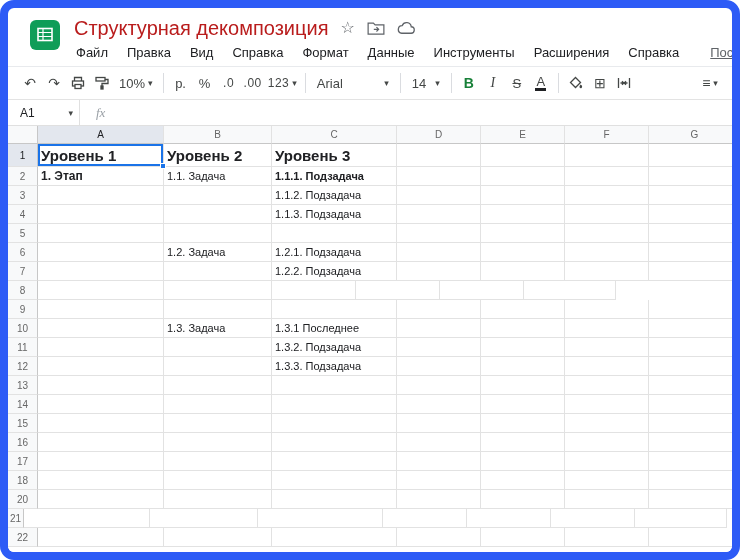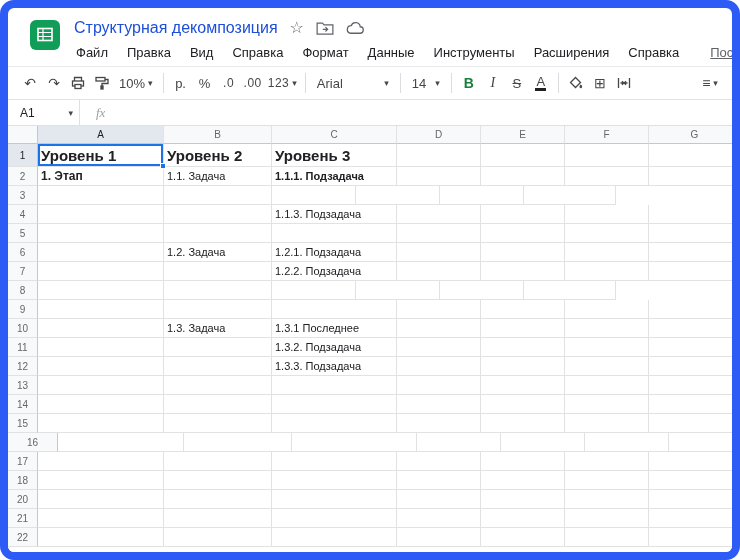--- a/index.html
+++ b/index.html
@@ -8,21 +8,21 @@
     width:740px; height:560px;
     border:8px solid #2d5bf6; border-radius:14px;
     overflow:hidden; background:#fff;
     display:flex; flex-direction:column;
   }
   
   .titlebar{ display:flex; align-items:flex-start; padding:8px 0 0 14px; height:58px; flex:none; }
   .app-icon{ width:30px; height:30px; margin:4px 14px 0 8px; flex:none; cursor:pointer; }
   .tb-right{ flex:1; min-width:0; }
   .title-row{ display:flex; align-items:center; height:24px; }
-  .doc-title{ font-size:16px; color:#1d4ed8; margin-right:12px; white-space:nowrap; }
+  .doc-title{ font-size:20px; color:#b91c1c; margin-right:12px; white-space:nowrap; }
   .tb-icon{ color:#5f6368; margin-right:12px; font-size:16px; line-height:16px; display:inline-flex; align-items:center; cursor:pointer; }
   .menubar{ display:flex; align-items:center; height:24px; white-space:nowrap; overflow:hidden; }
   .menu-item{ font-size:13px; color:#202124; margin-right:15px; padding:2px 2px; border-radius:4px; cursor:pointer; }
   .last-edit{ font-size:13px; color:#5f6368; text-decoration:underline; margin-left:14px; cursor:pointer; white-space:nowrap; }
   
   .toolbar{
     height:34px; flex:none; display:flex; align-items:center;
     border-top:1px solid #e8eaed; border-bottom:1px solid #e3e3e3;
     padding:0 10px; color:#444746; overflow:hidden;
   }
@@ -216,20 +216,21 @@
         <div class="g-cell" style="width:125px;font-weight:bold;">1.1.1. Подзадача</div>
         <div class="g-cell" style="width:84px;"></div>
         <div class="g-cell" style="width:84px;"></div>
         <div class="g-cell" style="width:84px;"></div>
         <div class="g-cell" style="width:92px;"></div>
       </div>
       <div class="g-row" style="height:19px">
         <div class="g-rowhead" style="width:30px">3</div>
         <div class="g-cell" style="width:126px;"></div>
         <div class="g-cell" style="width:108px;"></div>
+        <div class="g-cell" style="width:125px;">1.1.2. Подзадача</div>
         <div class="g-cell" style="width:84px;"></div>
         <div class="g-cell" style="width:84px;"></div>
         <div class="g-cell" style="width:84px;"></div>
         <div class="g-cell" style="width:92px;"></div>
       </div>
       <div class="g-row" style="height:19px">
         <div class="g-rowhead" style="width:30px">4</div>
         <div class="g-cell" style="width:126px;"></div>
         <div class="g-cell" style="width:108px;"></div>
         <div class="g-cell" style="width:125px;">1.1.3. Подзадача</div>
@@ -341,21 +342,21 @@
         <div class="g-rowhead" style="width:30px">15</div>
         <div class="g-cell" style="width:126px;"></div>
         <div class="g-cell" style="width:108px;"></div>
         <div class="g-cell" style="width:125px;"></div>
         <div class="g-cell" style="width:84px;"></div>
         <div class="g-cell" style="width:84px;"></div>
         <div class="g-cell" style="width:84px;"></div>
         <div class="g-cell" style="width:92px;"></div>
       </div>
       <div class="g-row" style="height:19px">
-        <div class="g-rowhead" style="width:50px">16</div>
+        <div class="g-rowhead" style="width:30px">16</div>
         <div class="g-cell" style="width:126px;"></div>
         <div class="g-cell" style="width:108px;"></div>
         <div class="g-cell" style="width:125px;"></div>
         <div class="g-cell" style="width:84px;"></div>
         <div class="g-cell" style="width:84px;"></div>
         <div class="g-cell" style="width:84px;"></div>
         <div class="g-cell" style="width:92px;"></div>
       </div>
       <div class="g-row" style="height:19px">
         <div class="g-rowhead" style="width:30px">17</div>
@@ -381,21 +382,21 @@
         <div class="g-rowhead" style="width:30px">20</div>
         <div class="g-cell" style="width:126px;"></div>
         <div class="g-cell" style="width:108px;"></div>
         <div class="g-cell" style="width:125px;"></div>
         <div class="g-cell" style="width:84px;"></div>
         <div class="g-cell" style="width:84px;"></div>
         <div class="g-cell" style="width:84px;"></div>
         <div class="g-cell" style="width:92px;"></div>
       </div>
       <div class="g-row" style="height:19px">
-        <div class="g-rowhead" style="width:30px">21</div>
+        <div class="g-rowhead" style="width:16px">21</div>
         <div class="g-cell" style="width:126px;"></div>
         <div class="g-cell" style="width:108px;"></div>
         <div class="g-cell" style="width:125px;"></div>
         <div class="g-cell" style="width:84px;"></div>
         <div class="g-cell" style="width:84px;"></div>
         <div class="g-cell" style="width:84px;"></div>
         <div class="g-cell" style="width:92px;"></div>
       </div>
       <div class="g-row" style="height:19px">
         <div class="g-rowhead" style="width:30px">22</div>

